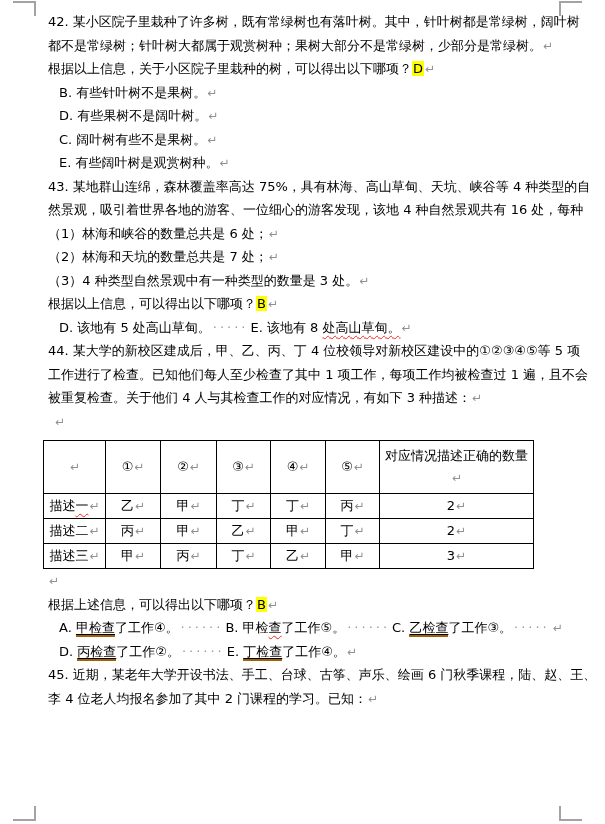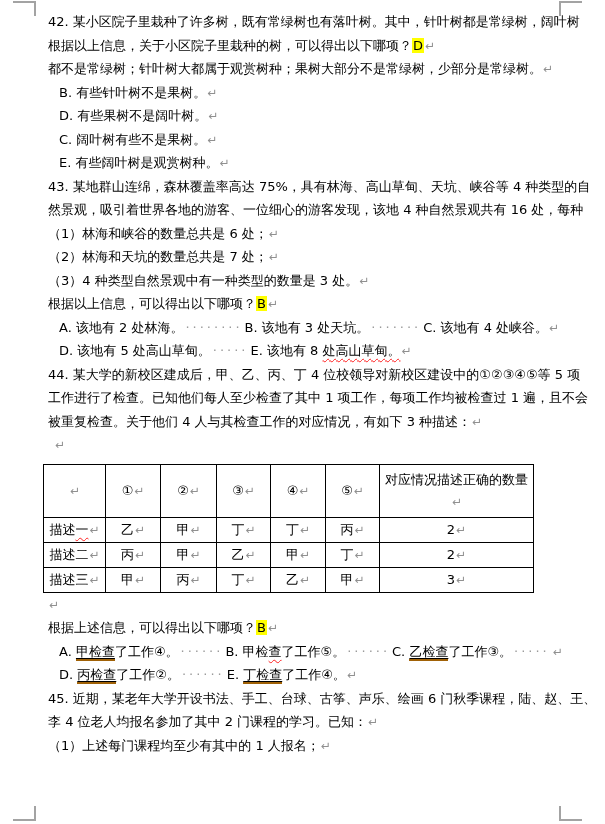--- a/index.html
+++ b/index.html
@@ -30,34 +30,33 @@
 
 <div class="page">
   <div class="cm tl"></div>
   <div class="cm tr"></div>
   <div class="cm bl"></div>
   <div class="cm br"></div>
 
   <div class="doc">
 
     <p class="ln"><span>42. 某小区院子里栽种了许多树，既有常绿树也有落叶树。其中，针叶树都是常绿树，阔叶树</span></p>
+    <p class="ln"><span>都不是常绿树；针叶树大都属于观赏树种；果树大部分不是常绿树，少部分是常绿树。</span><span class="pm">↵</span></p>
     <p class="ln"><span>根据以上信息，关于小区院子里栽种的树，可以得出以下哪项？</span><span class="hl">D</span><span class="pm">↵</span></p>
-    <p class="ln"><span>都不是常绿树；针叶树大都属于观赏树种；果树大部分不是常绿树，少部分是常绿树。</span><span class="pm">↵</span></p>
     <p class="ln opt"><span>B. 有些针叶树不是果树。</span><span class="pm">↵</span></p>
     <p class="ln opt"><span>D. 有些果树不是阔叶树。</span><span class="pm">↵</span></p>
     <p class="ln opt"><span>C. 阔叶树有些不是果树。</span><span class="pm">↵</span></p>
     <p class="ln opt"><span>E. 有些阔叶树是观赏树种。</span><span class="pm">↵</span></p>
 
     <p class="ln"><span>43. 某地群山连绵，森林覆盖率高达 75%，具有林海、高山草甸、天坑、峡谷等 4 种类型的自</span></p>
     <p class="ln"><span>然景观，吸引着世界各地的游客、一位细心的游客发现，该地 4 种自然景观共有 16 处，每种</span></p>
     <p class="ln"><span>（1）林海和峡谷的数量总共是 6 处；</span><span class="pm">↵</span></p>
     <p class="ln"><span>（2）林海和天坑的数量总共是 7 处；</span><span class="pm">↵</span></p>
     <p class="ln"><span>（3）4 种类型自然景观中有一种类型的数量是 3 处。</span><span class="pm">↵</span></p>
     <p class="ln"><span>根据以上信息，可以得出以下哪项？</span><span class="hl">B</span><span class="pm">↵</span></p>
-    <p class="ln opt"><span>A. 该地有 2 处林海。</span><span class="dots">········</span><span>B. 该地有 3 处天坑。</span><span class="dots">·······</span><span>C. 该地有 4 处峡谷。</span><span class="pm">↵</span></p>
     <p class="ln opt"><span>D. 该地有 5 处高山草甸。</span><span class="dots">·····</span><span>E. 该地有 8 </span><span class="sq">处高山草甸。</span><span class="pm">↵</span></p>
 
     <p class="ln"><span>44. 某大学的新校区建成后，甲、乙、丙、丁 4 位校领导对新校区建设中的①②③④⑤等 5 项</span></p>
     <p class="ln"><span>工作进行了检查。已知他们每人至少检查了其中 1 项工作，每项工作均被检查过 1 遍，且不会</span></p>
     <p class="ln"><span>被重复检查。关于他们 4 人与其检查工作的对应情况，有如下 3 种描述：</span><span class="pm">↵</span></p>
     <p class="ln ind6"><span class="pm">↵</span></p>
 
     <table class="q44">
       <colgroup>
           <col style="width:62px">
@@ -108,16 +107,15 @@
     </tbody>
       </table>
 
     <p class="ln"><span class="pm">↵</span></p>
     <p class="ln"><span>根据上述信息，可以得出以下哪项？</span><span class="hl">B</span><span class="pm">↵</span></p>
     <p class="ln opt"><span>A. </span><span class="bl">甲检查</span><span>了工作④。</span><span class="dots">······</span><span>B. 甲检</span><span class="sq">查</span><span>了工作⑤。</span><span class="dots">······</span><span>C. </span><span class="bl">乙检查</span><span>了工作③。</span><span class="dots">·····</span><span class="pm">↵</span></p>
     <p class="ln opt"><span>D. </span><span class="bl">丙检查</span><span>了工作②。</span><span class="dots">······</span><span>E. </span><span class="bl">丁检查</span><span>了工作④。</span><span class="pm">↵</span></p>
 
     <p class="ln"><span>45. 近期，某老年大学开设书法、手工、台球、古筝、声乐、绘画 6 门秋季课程，陆、赵、王、</span></p>
     <p class="ln"><span>李 4 位老人均报名参加了其中 2 门课程的学习。已知：</span><span class="pm">↵</span></p>
-    <p class="ln"><span>（1）上述每门课程均至少有其中的 1 人报名；</span><span class="pm">↵</span></p>
 
   </div>
 </div>
 
 </body></html>

